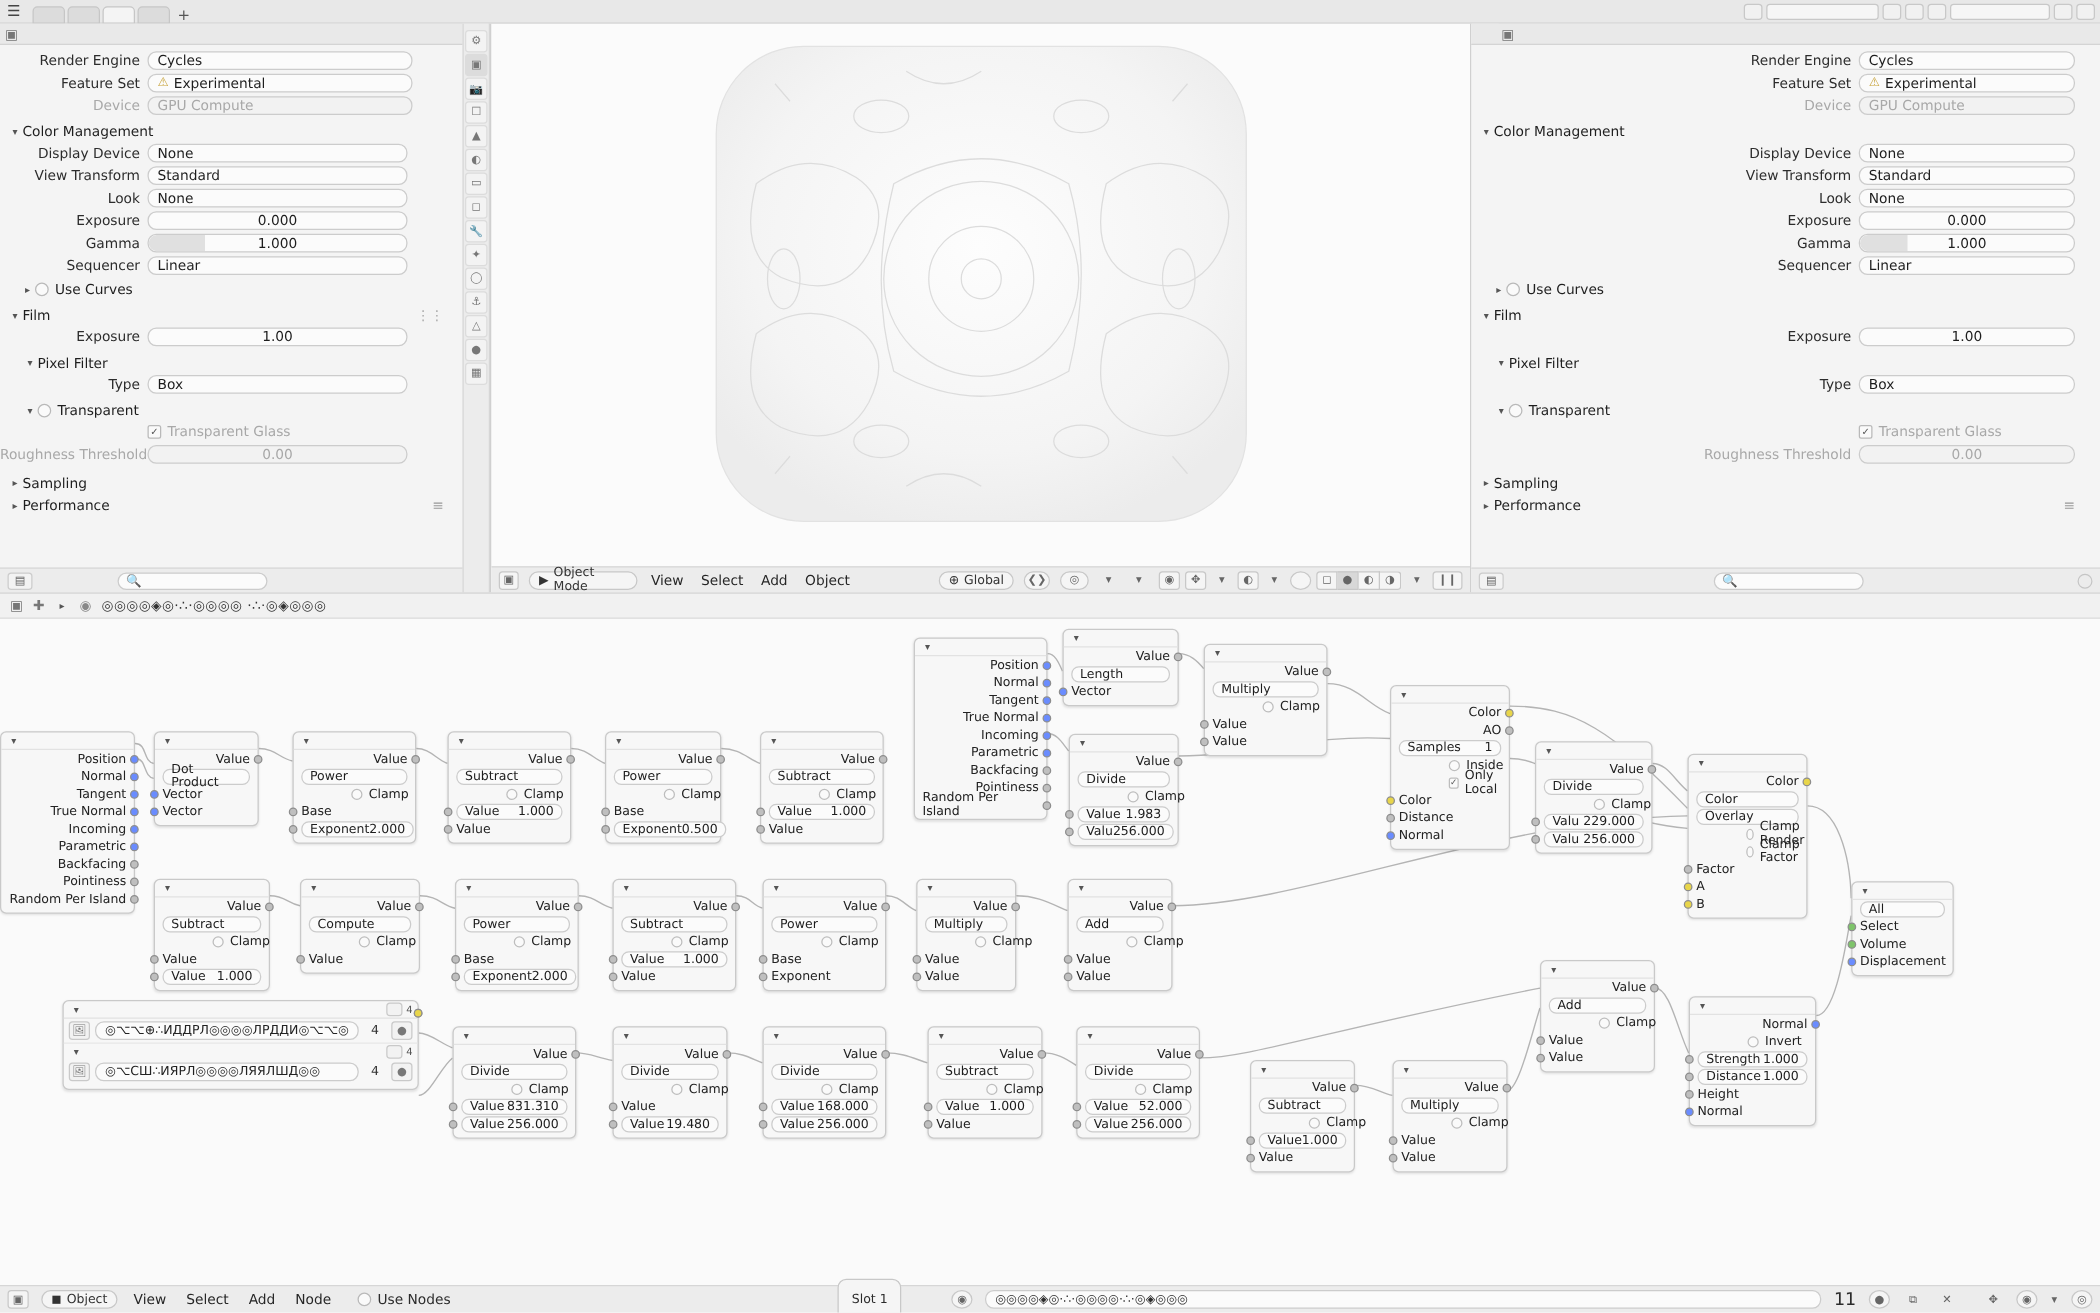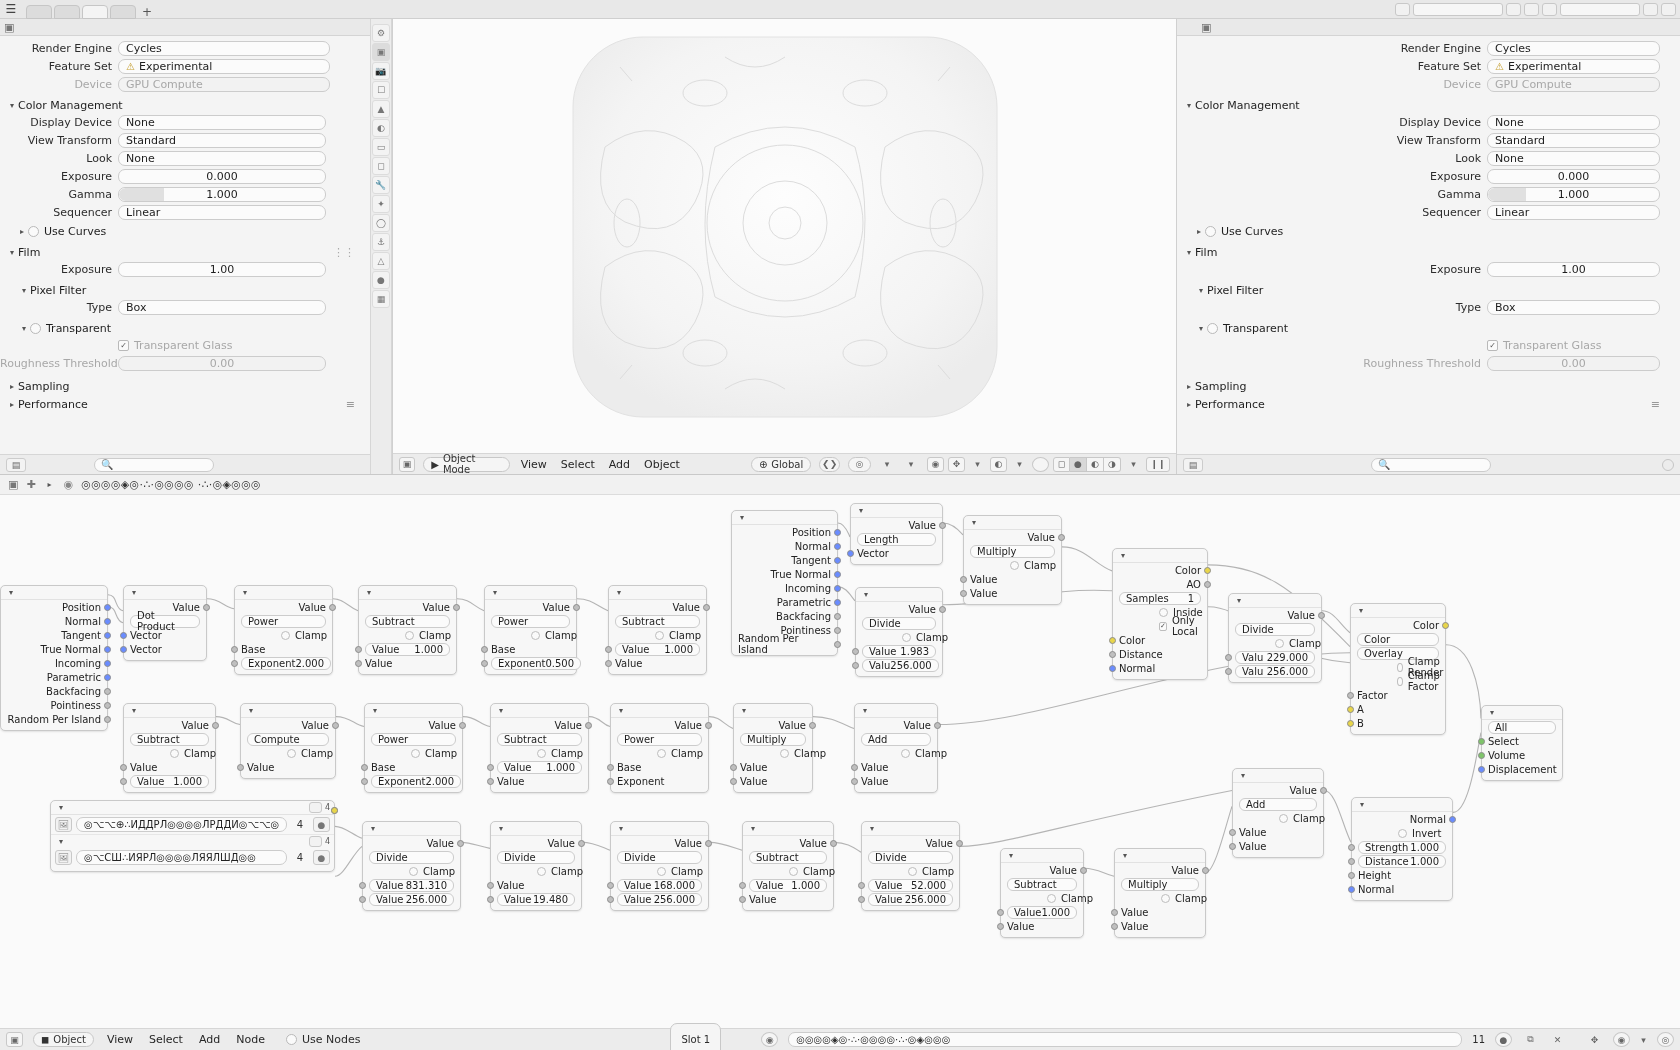--- a/index.html
+++ b/index.html
@@ -1587,21 +1587,21 @@
       <div class="menuitem">Select</div>
       <div class="menuitem">Add</div>
       <div class="menuitem">Node</div>
       <div style="display:flex;align-items:center;gap:5px;margin-left:8px">
         <span class="chk" style="margin:0"></span>
         <span>Use Nodes</span>
       </div>
       <div class="slot-pill" style="margin-left:300px">Slot 1</div>
       <div class="tool-ico" style="margin-left:30px;border-radius:50%">◉</div>
       <div class="img-name" style="width:190px;height:15px">◎◎◎◎◈◎·∴·◎◎◎◎·∴·◎◈◎◎◎</div>
-      <div style="font-size:10px">11</div>
+      <div style="font-size:14px">11</div>
       <div class="tool-ico" style="border-radius:50%">●</div>
       <div class="tool-ico" style="border:none;background:none">⧉</div>
       <div class="tool-ico" style="border:none;background:none">✕</div>
       <div class="tool-ico" style="border:none;background:none;margin-left:10px">✥</div>
       <div style="margin-left:auto;display:flex;align-items:center;gap:5px">
         <div class="tool-ico" style="border-radius:50%">◉</div>
         <div class="tool-ico" style="border:none;background:none">▾</div>
         <div class="tool-ico" style="border-radius:50%">◎</div>
       </div>
     </div>

